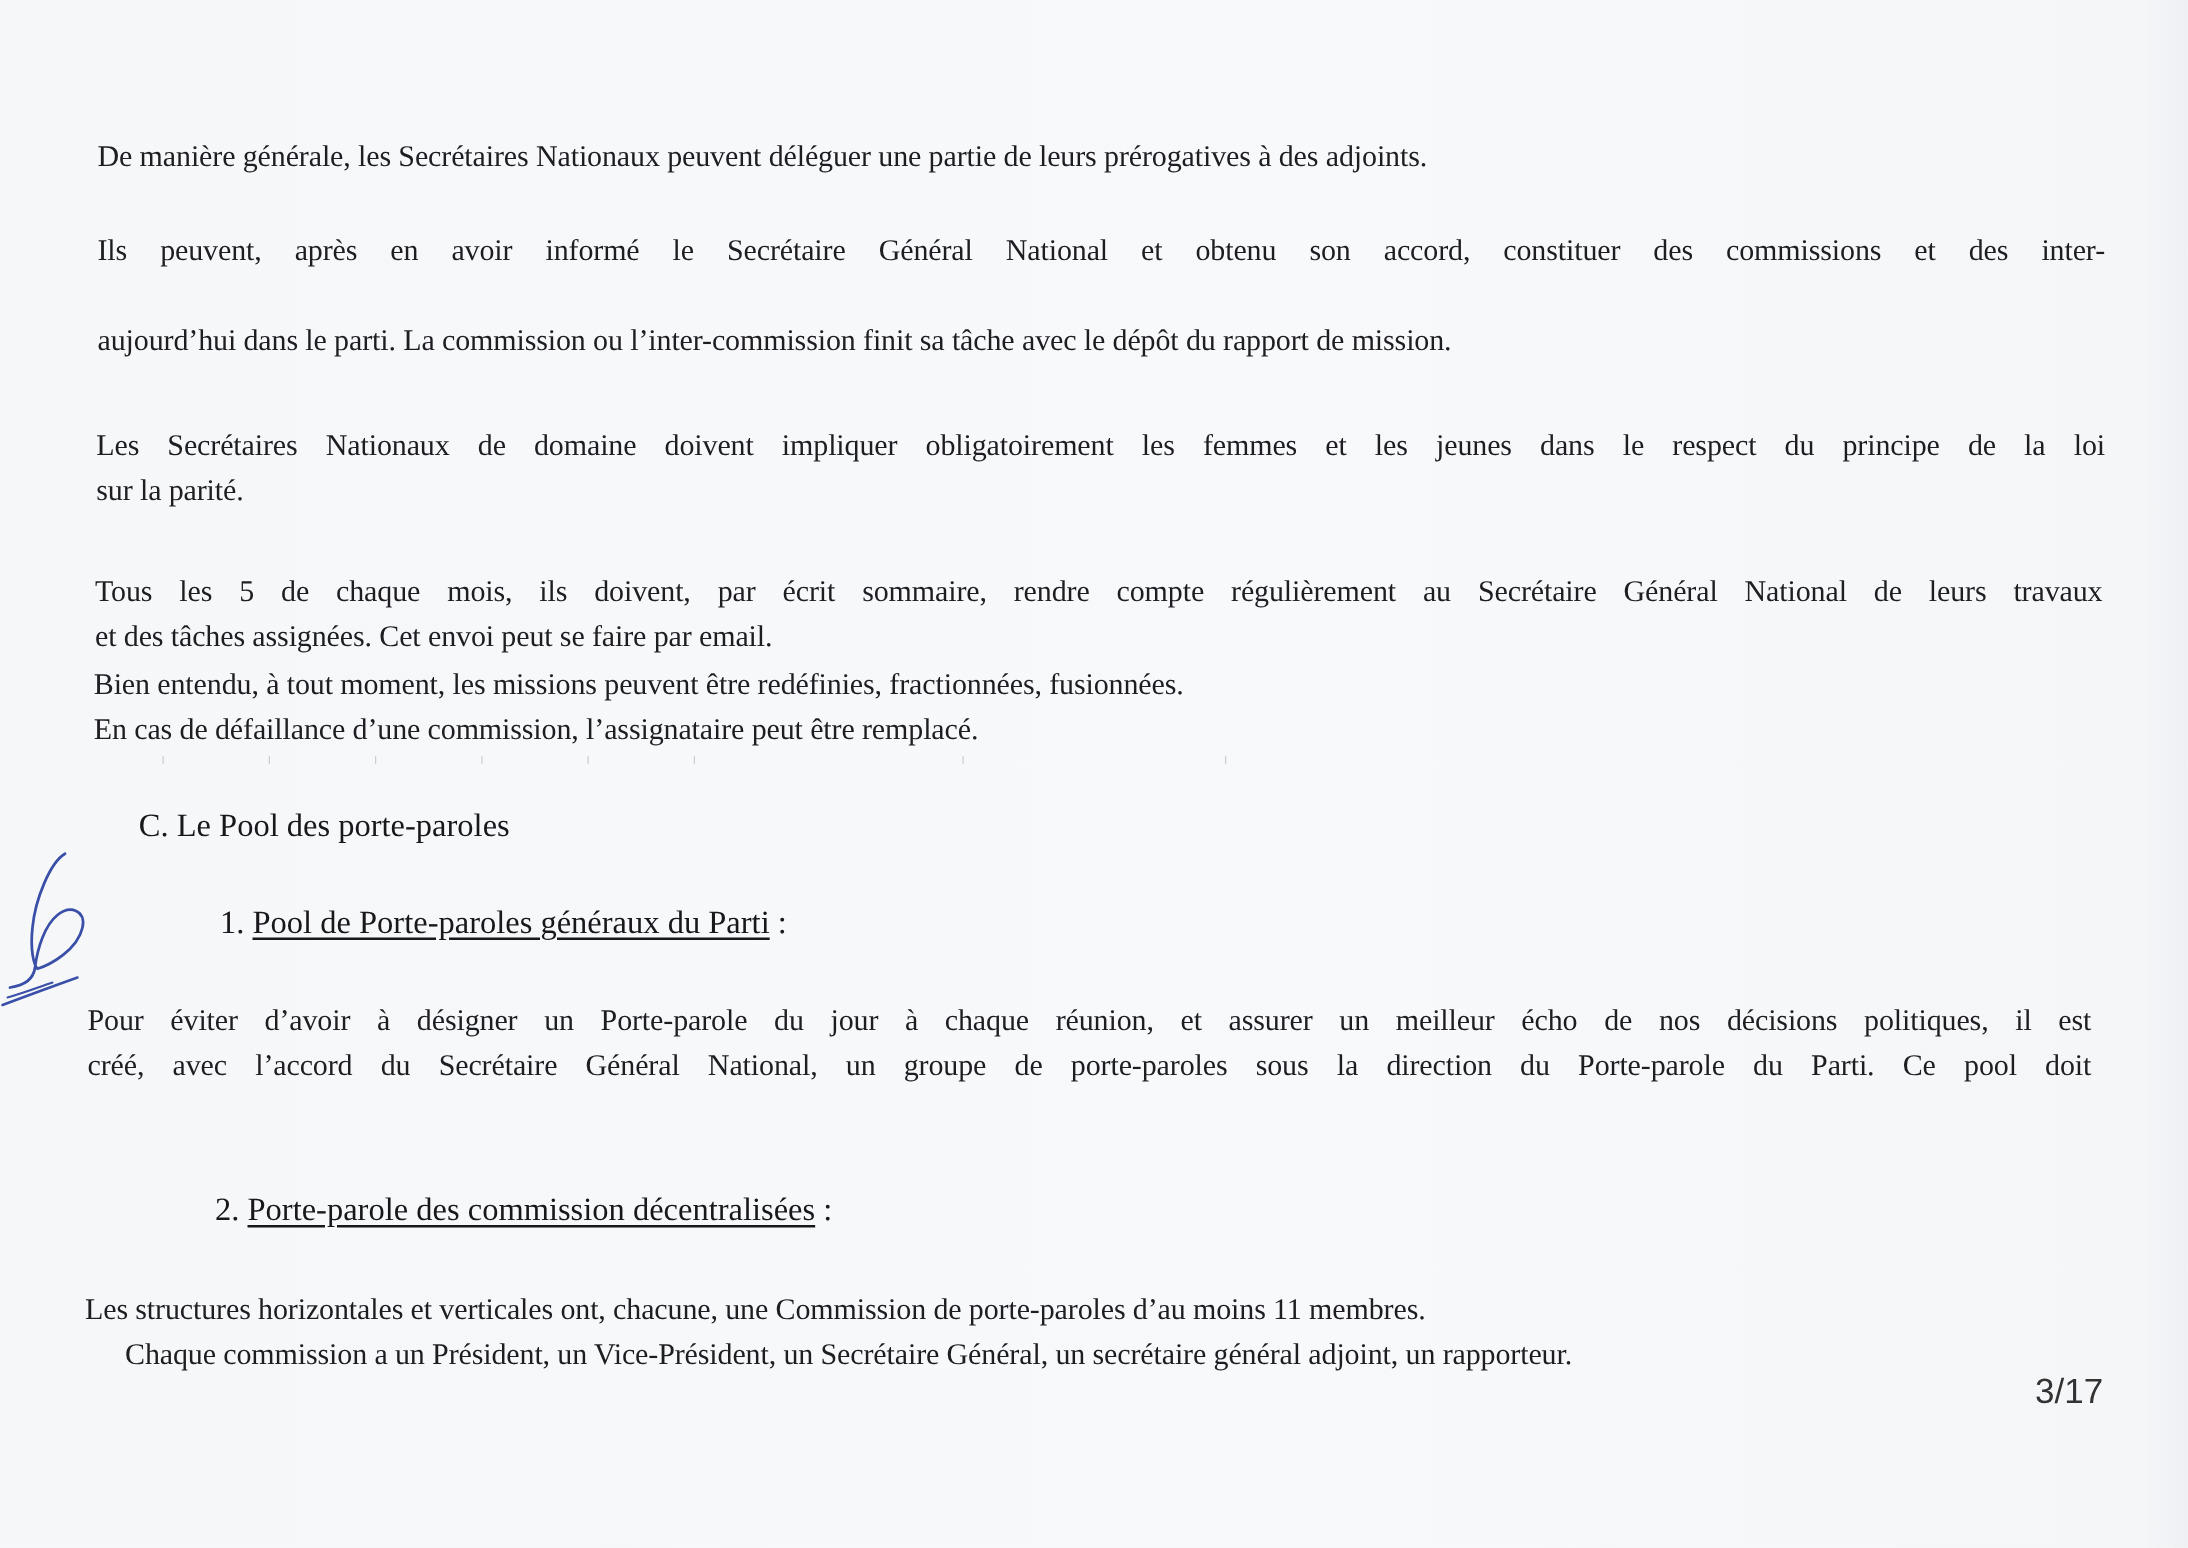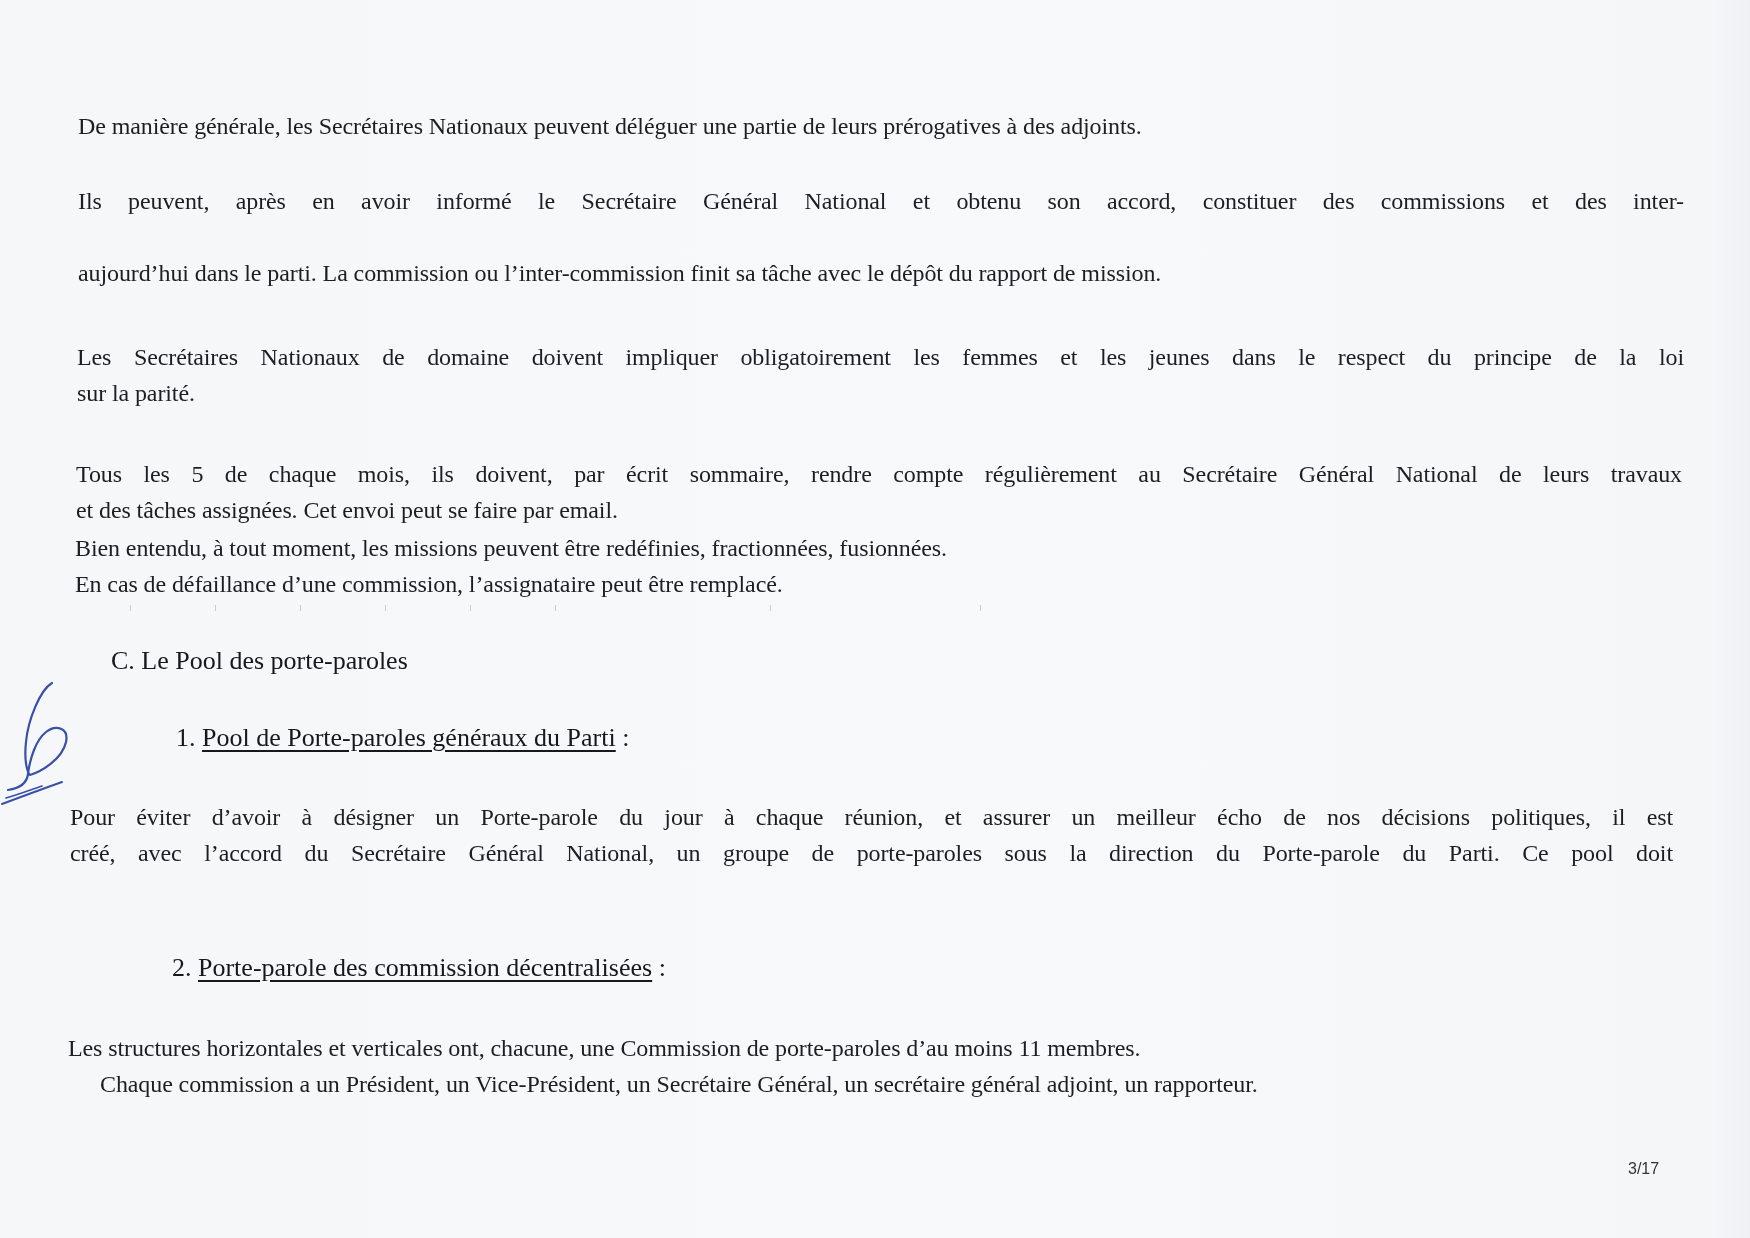--- a/index.html
+++ b/index.html
@@ -44,23 +44,23 @@
       color: #18181c;
     }
     .u {
       text-decoration: underline;
       text-decoration-thickness: 1.5px;
       text-underline-offset: 4px;
     }
     .page-number {
       position: absolute;
       left: 1628px;
-      top: 1160px;
+      top: 1097px;
       font-family: "Liberation Sans", "DejaVu Sans", sans-serif;
-      font-size: 16px;
+      font-size: 28px;
       color: #333;
     }
     .signature {
       position: absolute;
       left: 0;
       top: 680px;
       width: 80px;
       height: 140px;
     }
     .speck {

